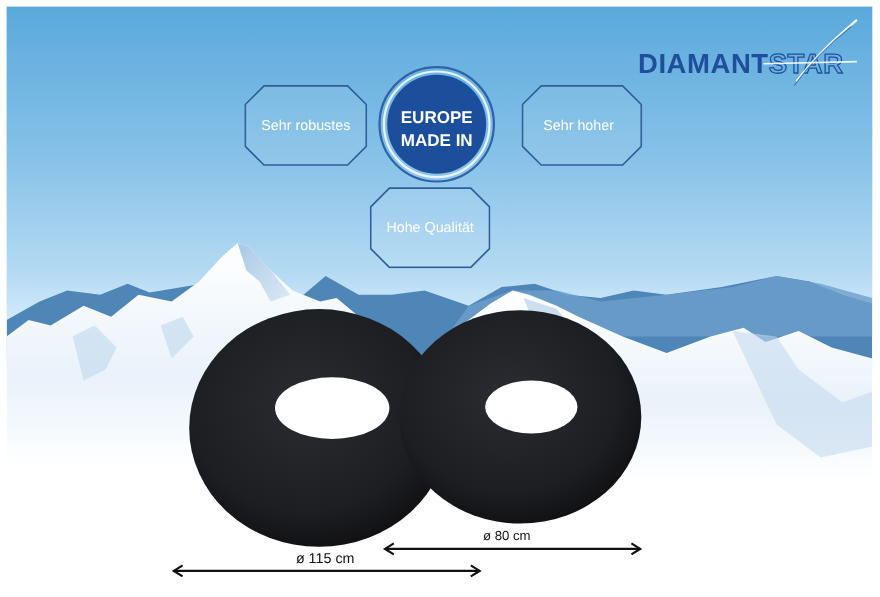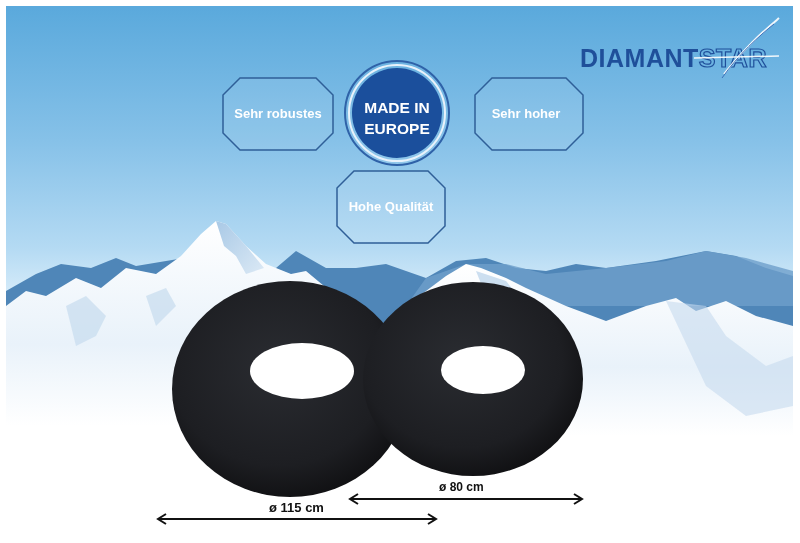--- a/index.html
+++ b/index.html
@@ -6,25 +6,25 @@
   body { width: 800px; height: 543px; position: relative; overflow: hidden; font-family: "Liberation Sans", sans-serif; }
   .panel { position: absolute; left: 6px; top: 6px; width: 787px; height: 537px; overflow: hidden;
     background: linear-gradient(to bottom, #5aa9dc 0%, #86c1e8 25%, #b4daf3 45%, #cfe8f8 52%, #ffffff 62%, #ffffff 100%); }
   .scene { position: absolute; left: 0; top: 0; }
   .logo { position: absolute; left: 568px; top: 10px; width: 222px; height: 70px; }
   .logo-text { position: absolute; left: 6px; top: 28px; font-weight: bold; font-size: 25px; letter-spacing: 0.5px; color: #1f4f9a; white-space: nowrap; }
   .logo-text .star { color: transparent; -webkit-text-stroke: 1.2px #1f4f9a; font-weight: bold; }
   .oct { position: absolute; }
   .oct svg { position: absolute; left: 0; top: 0; }
   .oct .label { position: absolute; left: 0; right: 0; top: 50%; transform: translateY(-50%); text-align: center;
-    color: #ffffff; font-weight: bold; font-size: 13px; line-height: 16px; }
+    color: #ffffff; font-weight: normal; font-size: 13px; line-height: 16px; }
   .badge { position: absolute; left: 337px; top: 53px; width: 108px; height: 108px; }
   .badge .label { position: absolute; left: 0; right: 0; top: 38px; text-align: center; color: #ffffff; font-weight: bold; font-size: 15.5px; line-height: 21px; }
   .dim { position: absolute; }
-  .dim .dim-label { position: absolute; font-weight: bold; font-size: 12px; color: #111; white-space: nowrap; }
+  .dim .dim-label { position: absolute; font-weight: normal; font-size: 12px; color: #111; white-space: nowrap; }
 </style>
 </head>
 <body>
 
 <div class="panel">
 
   <svg class="scene" width="787" height="537" viewBox="0 0 787 537">
     <defs>
       <linearGradient id="snowGrad" x1="0" y1="0" x2="0" y2="1">
         <stop offset="0" stop-color="#ffffff"></stop>
@@ -96,22 +96,22 @@
     </div>
   </div>
 
   <div class="badge">
     <svg width="108" height="108">
       <circle cx="54" cy="54" r="52" fill="none" stroke="#2f62a8" stroke-width="2"></circle>
       <circle cx="54" cy="54" r="48" fill="none" stroke="#e8f2fb" stroke-width="2"></circle>
       <circle cx="54" cy="54" r="45" fill="#1b4f9c"></circle>
     </svg>
     <div class="label">
+      <div>EUROPE</div>
       <div>MADE IN</div>
-      <div>EUROPE</div>
     </div>
   </div>
 
   <div class="oct" style="left:468px;top:71px;width:104px;height:74px;">
     <svg width="110" height="74">
       <polygon points="18,1 92,1 109,18 109,56 92,73 18,73 1,56 1,18" fill="rgba(255,255,255,0.08)" stroke="#2f5f98" stroke-width="1.5"></polygon>
     </svg>
     <div class="label">
       <div>Sehr hoher</div>
     </div>

